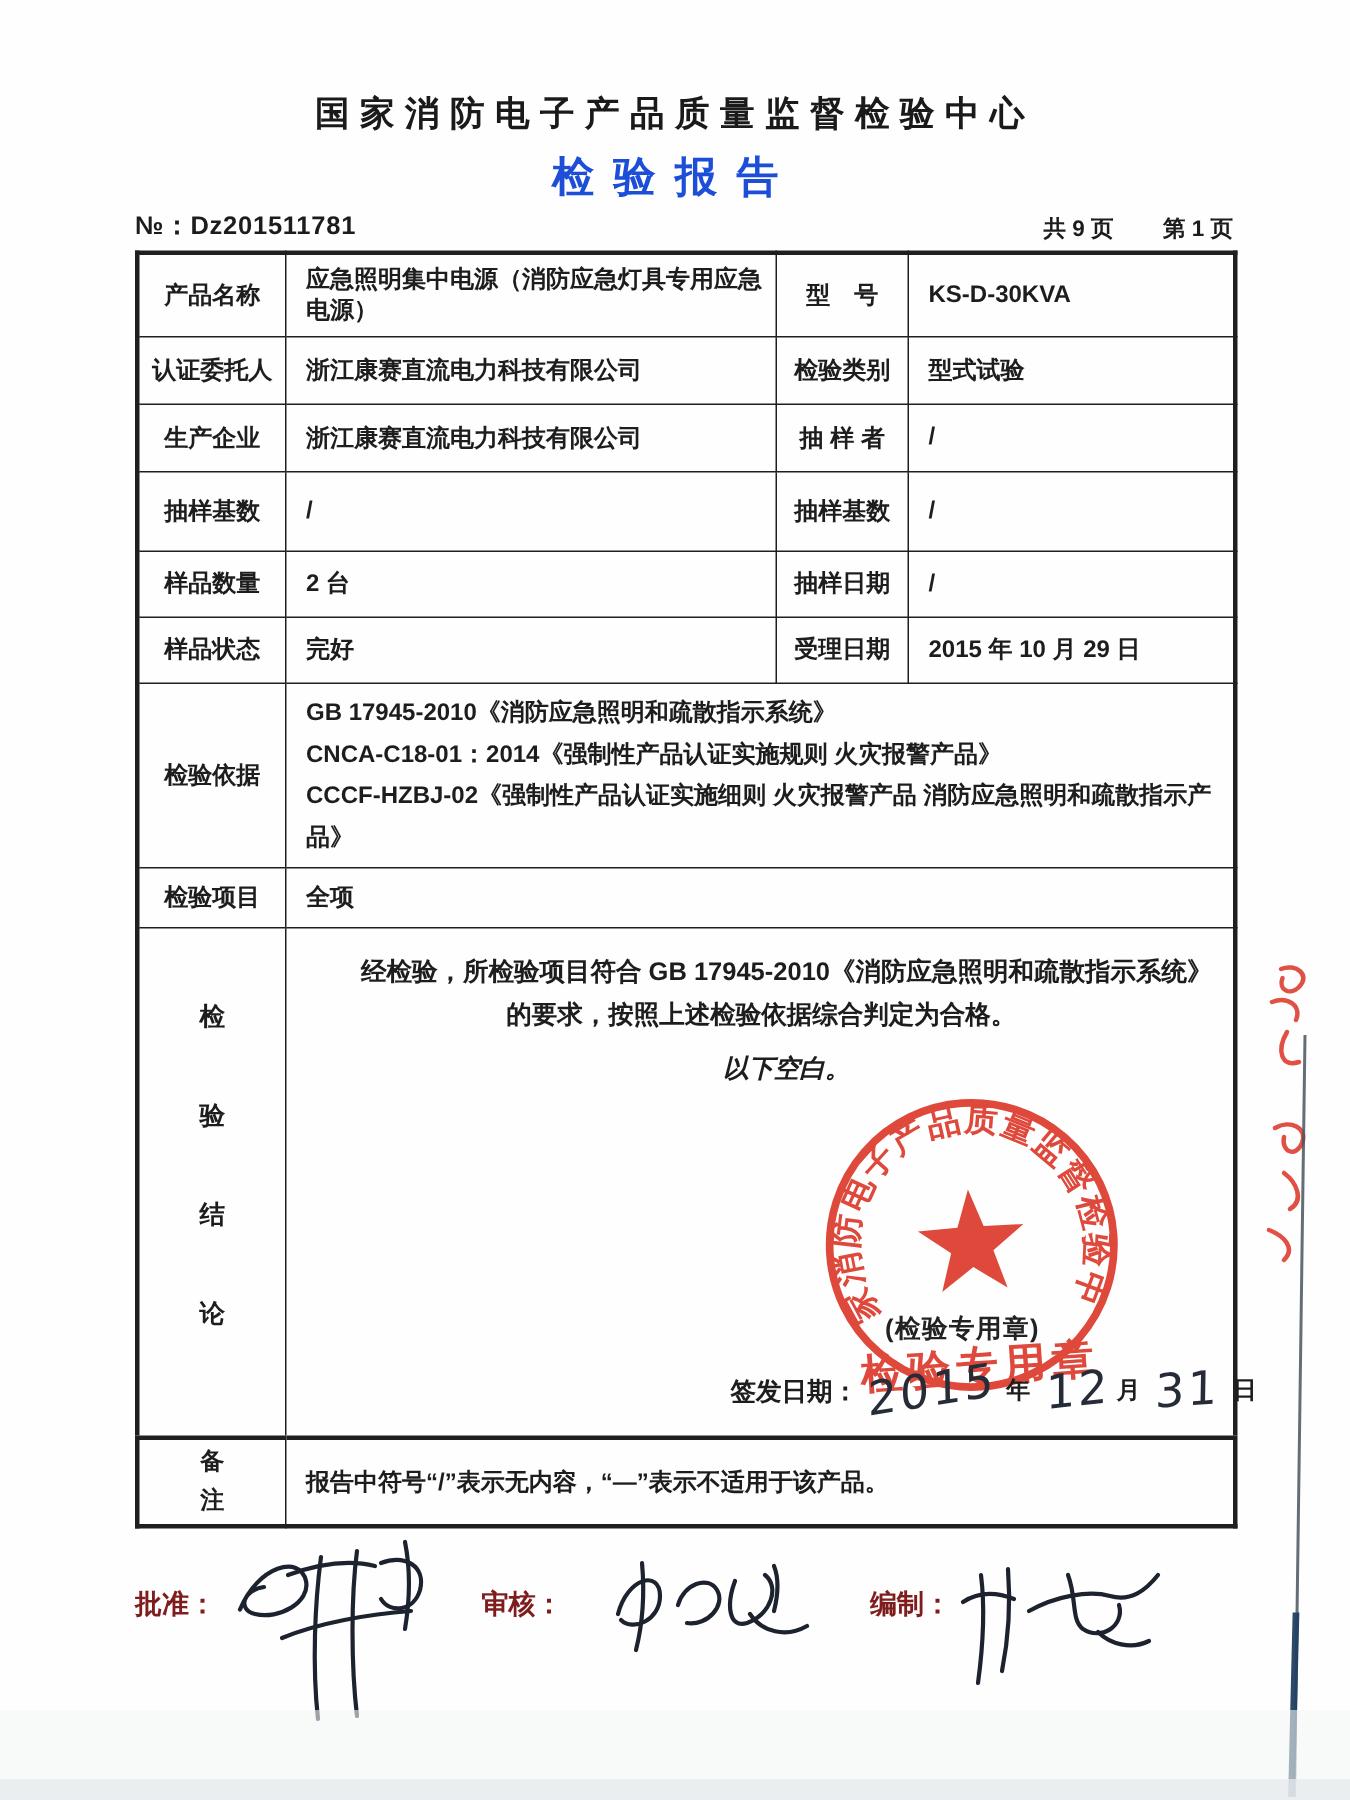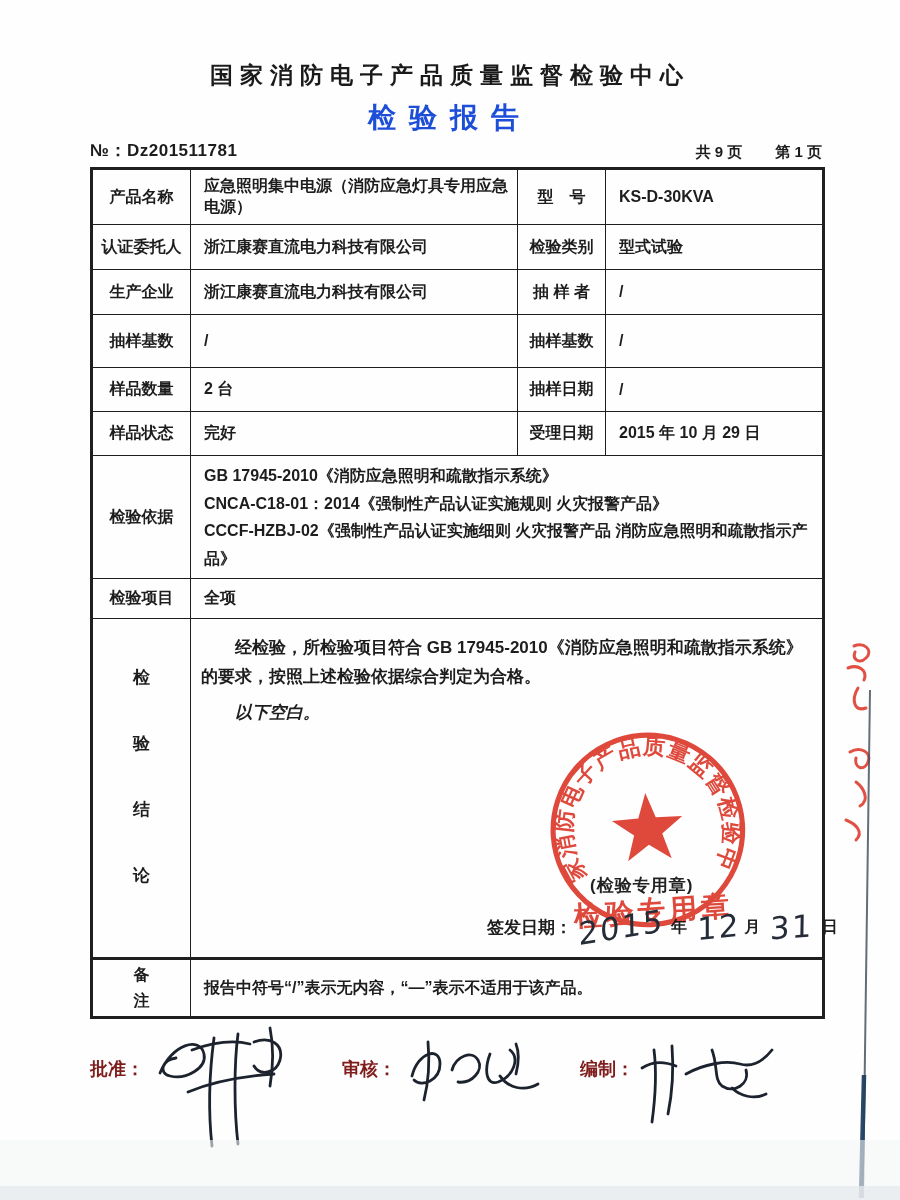--- a/index.html
+++ b/index.html
@@ -32,20 +32,21 @@
   .page-count{font-size:15px;font-weight:bold;display:flex;gap:33px;}
   
   .form-table{
     position:absolute;top:167px;left:90px;width:732px;
     border-collapse:collapse;table-layout:fixed;
   }
   .form-table td{
     border:1.6px solid var(--line);
     font-size:16px;font-weight:600;color:#1d1d1d;
     vertical-align:middle;
+    text-align:center;
   }
   .form-table{border:3px solid var(--line);}
   td.lbl{text-align:center;padding:2px;}
   td.val{text-align:left;padding:2px 6px 2px 13px;}
   tr.thick-top td{border-top-width:3px;}
   .v-label{
     white-space:pre-line;text-align:center;line-height:66px;font-size:17px;
   }
   td.concl-label{vertical-align:top;padding-top:26px;}
   td.remark-label .v-label{line-height:26px;font-size:16px;}
@@ -73,21 +74,21 @@
     font-family:"DejaVu Sans",sans-serif;font-size:31px;color:#252c38;
     display:inline-block;font-weight:400;letter-spacing:2px;
   }
   .hand-y{transform:rotate(-9deg) skewX(-8deg);margin:0 4px 0 6px;}
   .hand-m{transform:rotate(-6deg) skewX(-6deg);margin:0 2px 0 8px;}
   .hand-d{transform:rotate(-4deg) skewX(-5deg);margin:0 6px 0 8px;}
   .remark-text{font-size:16px;font-weight:600;padding-left:13px;}
   
   .footer-label{position:absolute;font-size:18px;font-weight:bold;color:#7f1d1d;}
   .lab-approve{left:90px;top:1057px;}
-  .lab-review{left:342px;top:1057px;}
+  .lab-review{left:321px;top:1057px;}
   .lab-prepare{left:580px;top:1057px;}
   .sig{position:absolute;color:var(--ink);}
   .sig svg{display:block;}
   .sig-approve{left:142px;top:1018px;}
   .sig-review{left:398px;top:1028px;}
   .sig-prepare{left:638px;top:1030px;}
   .artifacts{position:absolute;left:0;top:0;pointer-events:none;}
 </style>
 </head>
 <body>

